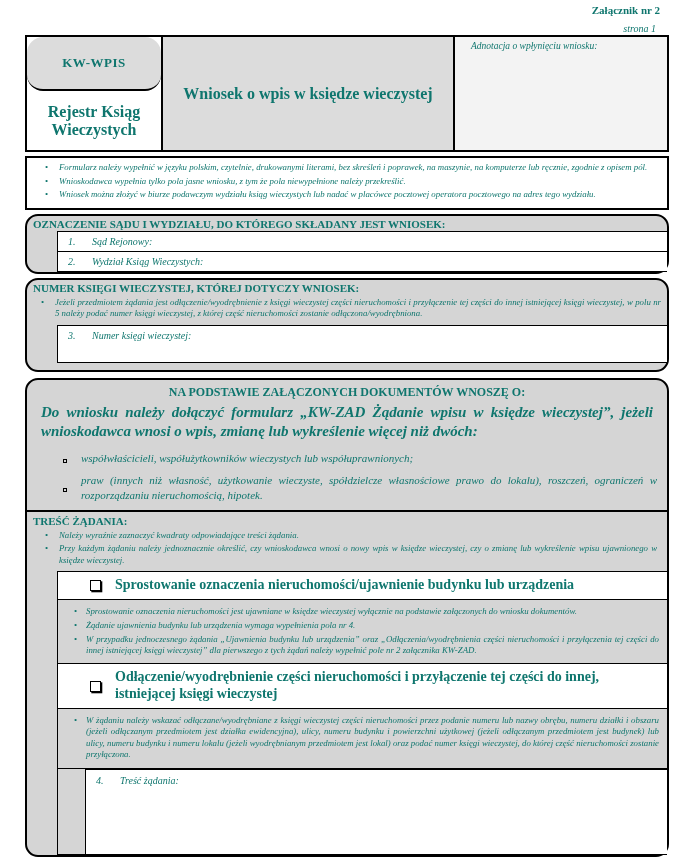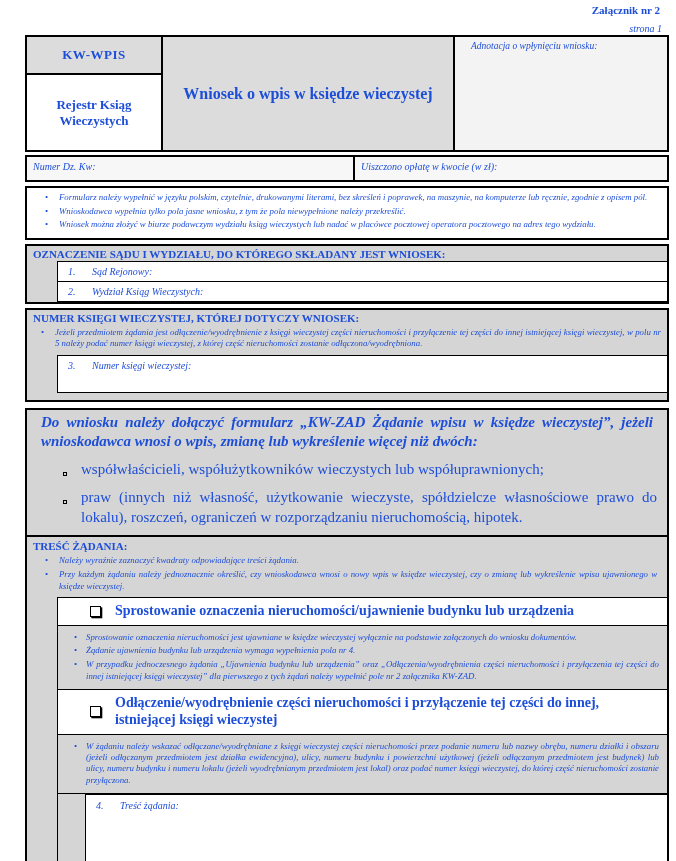--- a/index.html
+++ b/index.html
@@ -1,63 +1,63 @@
 <!DOCTYPE html>
 <html lang="pl"><head>
 <meta charset="utf-8">
 <style>
   * { margin:0; padding:0; box-sizing:border-box; }
   html,body { background:#ffffff; }
   .page {
     position:relative; width:676px; height:861px; background:#fff;
-    font-family:"Liberation Serif", serif; color:#1d4ed8; overflow:hidden;
+    font-family:"Liberation Serif", serif; color:#0f766e; overflow:hidden;
   }
   .attachment-label { position:absolute; top:4px; right:16px; font-weight:bold; font-size:11px; }
-  .page-number { position:absolute; top:23px; right:14px; font-style:italic; font-size:10px; }
+  .page-number { position:absolute; top:23px; right:20px; font-style:italic; font-size:10px; }
 
   .content { position:absolute; top:35px; left:25px; right:7px; bottom:4px; display:flex; flex-direction:column; }
 
   
   .header-table { display:flex; border:2px solid #000; height:117px; flex:0 0 auto; }
   .header-left { width:136px; border-right:2px solid #000; display:flex; flex-direction:column; }
-  .form-code { background:#dcdcdc; border-bottom:2px solid #000; height:38px; display:flex; align-items:center; justify-content:center; font-weight:bold; font-size:13px; letter-spacing:0.5px; }
-  .register-name { background:#fff; flex:1; display:flex; align-items:center; justify-content:center; font-weight:bold; font-size:13px; text-align:center; padding:8px 6px; }
+  .form-code { background:#dcdcdc; border-bottom:2px solid #000; height:54px; display:flex; align-items:center; justify-content:center; font-weight:bold; font-size:13px; letter-spacing:0.5px;border-radius:16px; }
+  .register-name { background:#fff; flex:1; display:flex; align-items:center; justify-content:center; font-weight:bold; font-size:16px; text-align:center; padding:8px 6px; }
   .header-mid { flex:1; background:#dcdcdc; border-right:2px solid #000; display:flex; align-items:center; justify-content:center; font-weight:bold; font-size:16px; text-align:center; padding:16px 10px; }
   .header-right { width:212px; background:#f3f3f3; padding:4px 16px; font-style:italic; font-size:9.5px; }
 
   
   .meta-row { display:flex; border:2px solid #000; margin-top:3px; height:27px; flex:0 0 auto; background:#f7f7f7; }
   .meta-left { flex:1; border-right:2px solid #000; padding:4px 6px; font-style:italic; font-size:10px; }
   .meta-right { width:312px; padding:4px 6px; font-style:italic; font-size:10px; }
 
   
   .box { border:2px solid #000; margin-top:4px; flex:0 0 auto; }
   .sec-title { font-weight:bold; font-size:11px; padding:2px 6px 1px 6px; }
   .bullets { list-style:none; }
   .b-row { display:flex; font-style:italic; font-size:8.8px; line-height:1.3; margin:2px 6px 2px 14px; text-align:justify; }
   .b-dot { flex:0 0 14px; font-style:normal; font-size:9px; line-height:1.3; }
   .b-txt { flex:1; }
 
   .pouczenie { background:#fff; padding:2px 4px 5px 4px; }
 
-  .gray { background:#d5d5d5; }
+  .gray { background:#d5d5d5;border-radius:13px; }
 
   
   .fieldbox { margin-left:30px; border:1px solid #000; border-right:none; background:#fff; }
   .f-row { display:flex; padding:4px 8px 4px 10px; font-style:italic; font-size:10px; }
   .f-row + .f-row { border-top:1px solid #000; }
   .f-num { flex:0 0 24px; }
   .f-tall { min-height:36px; align-items:flex-start; }
 
   
   .big { margin-top:6px; border:2px solid #000; flex:1 1 auto; display:flex; flex-direction:column; }
   .docs-part { padding:3px 4px 8px 4px; }
   .docs-title { font-weight:bold; font-size:12px; text-align:center; padding:2px 0 3px 0; }
   .docs-intro { font-weight:bold; font-style:italic; font-size:15px; line-height:1.3; margin:0 10px 8px 10px; text-align:justify; }
-  .doc-item { display:flex; font-size:15px; line-height:1.3; margin:7px 6px 0 32px; text-align:justify; }
+  .doc-item { display:flex; font-style:italic; font-size:11px; line-height:1.3; margin:7px 6px 0 32px; text-align:justify;align-items:center; }
   .sq { flex:0 0 18px; padding-top:2px; }
   .sq i { display:inline-block; width:4px; height:4px; border:1px solid #000; }
 
   .tz-part { border-top:2px solid #000; flex:1; display:flex; flex-direction:column; }
   .tz-head { padding:1px 4px 3px 4px; }
   .tz-inner { margin-left:30px; border:1px solid #000; border-right:none; flex:1; display:flex; flex-direction:column; }
   .opt-row { background:#fff; display:flex; align-items:center; padding:5px 8px 5px 32px; border-bottom:1px solid #000; }
   .cb { flex:0 0 11px; width:11px; height:11px; border:1px solid #000; background:#fff; box-shadow:1.3px 1.3px 0 #000; margin-right:14px; }
   .opt-label { font-weight:bold; font-size:14px; line-height:1.2; }
   .notes { background:#d5d5d5; padding:4px 8px 5px 16px; border-bottom:1px solid #000; }
@@ -79,28 +79,20 @@
       <div class="header-left">
         <div class="form-code">KW-WPIS</div>
         <div class="register-name">Rejestr Ksiąg Wieczystych</div>
       </div>
       <div class="header-mid">Wniosek o wpis w księdze wieczystej</div>
       <div class="header-right">
         <span>Adnotacja o wpłynięciu wniosku:</span>
       </div>
     </div>
 
-    <div class="meta-row">
-      <div class="meta-left">
-        <span>Numer Dz. Kw:</span>
-      </div>
-      <div class="meta-right">
-        <span>Uiszczono opłatę w kwocie (w zł):</span>
-      </div>
-    </div>
 
     <div class="box pouczenie">
       <div class="bullets">
         <div class="b-row">
           <span class="b-dot">•</span>
           <span class="b-txt">Formularz należy wypełnić w języku polskim, czytelnie, drukowanymi literami, bez skreśleń i poprawek, na maszynie, na komputerze lub ręcznie, zgodnie z opisem pól.</span>
         </div>
         <div class="b-row">
           <span class="b-dot">•</span>
           <span class="b-txt">Wnioskodawca wypełnia tylko pola jasne wniosku, z tym że pola niewypełnione należy przekreślić.</span>
@@ -136,20 +128,21 @@
         <div class="f-row f-tall">
           <span class="f-num">3.</span>
           <span>Numer księgi wieczystej:</span>
         </div>
       </div>
     </div>
 
     <div class="big gray" style="margin-top:6px;">
 
       <div class="docs-part">
+        <div class="docs-title">NA PODSTAWIE ZAŁĄCZONYCH DOKUMENTÓW WNOSZĘ O:</div>
         <div class="docs-intro">Do wniosku należy dołączyć formularz „KW-ZAD Żądanie wpisu w księdze wieczystej”, jeżeli wnioskodawca wnosi o wpis, zmianę lub wykreślenie więcej niż dwóch:</div>
         <div class="doc-item">
           <span class="sq"><i></i></span>
           <span>współwłaścicieli, współużytkowników wieczystych lub współuprawnionych;</span>
         </div>
         <div class="doc-item">
           <span class="sq"><i></i></span>
           <span>praw (innych niż własność, użytkowanie wieczyste, spółdzielcze własnościowe prawo do lokalu), roszczeń, ograniczeń w rozporządzaniu nieruchomością, hipotek.</span>
         </div>
       </div>

